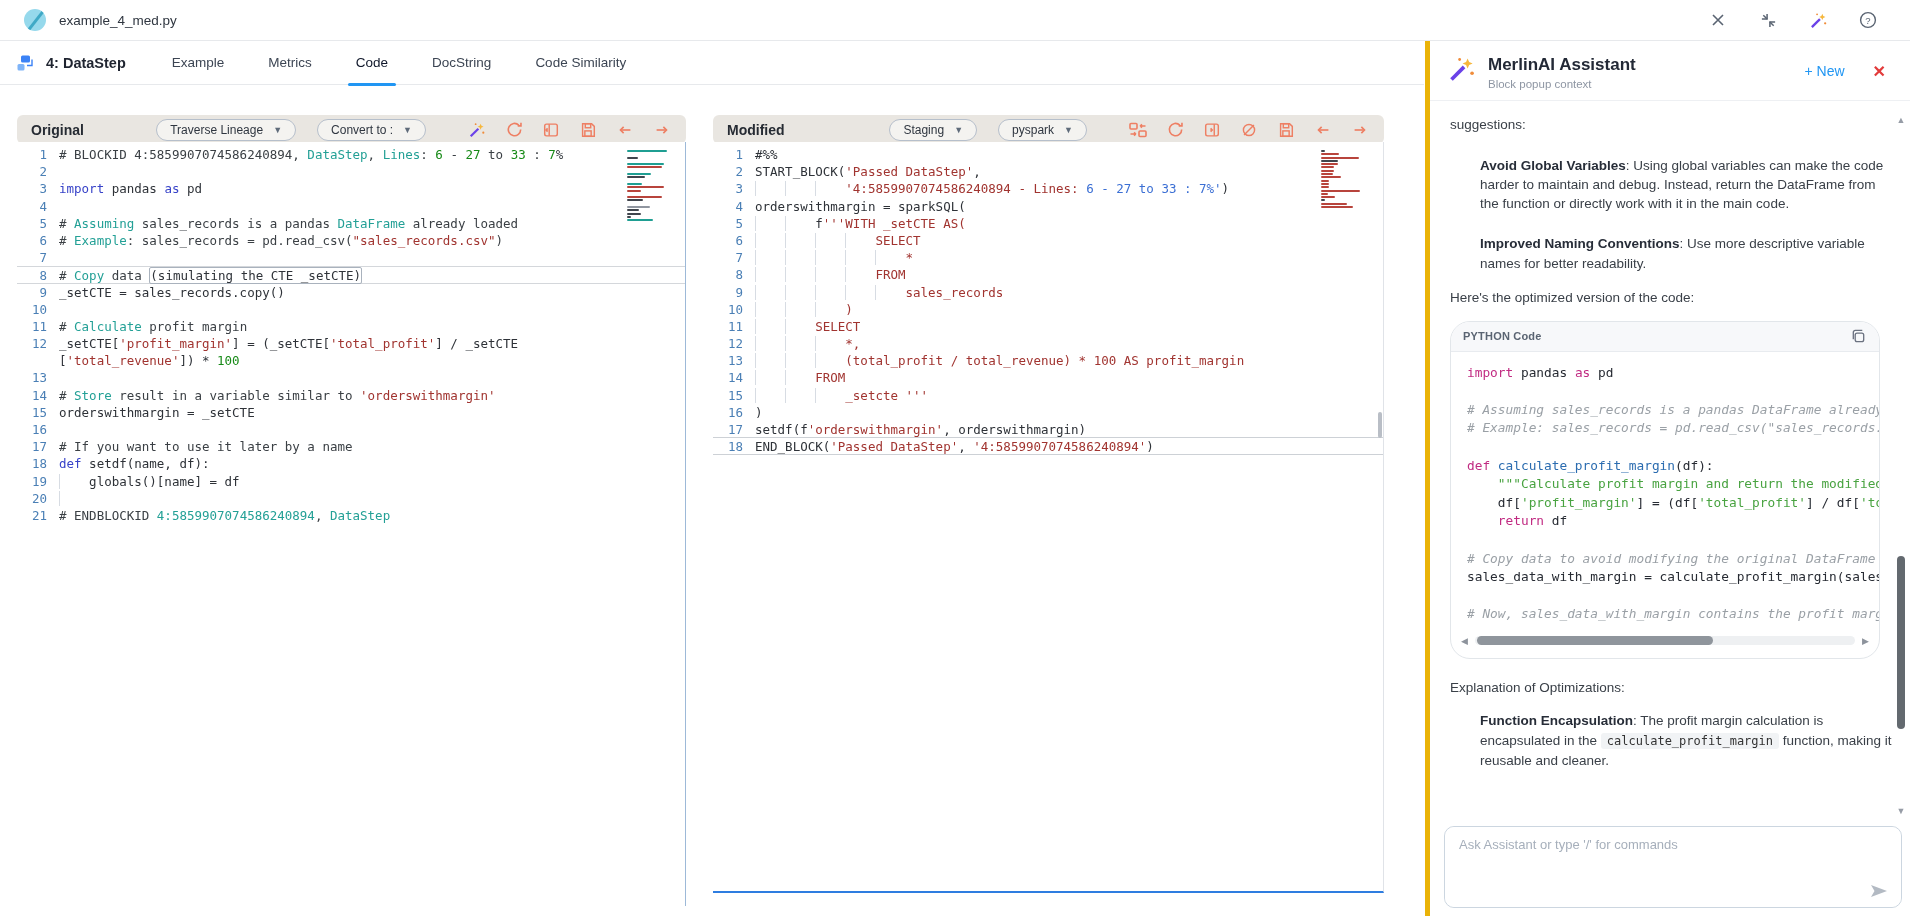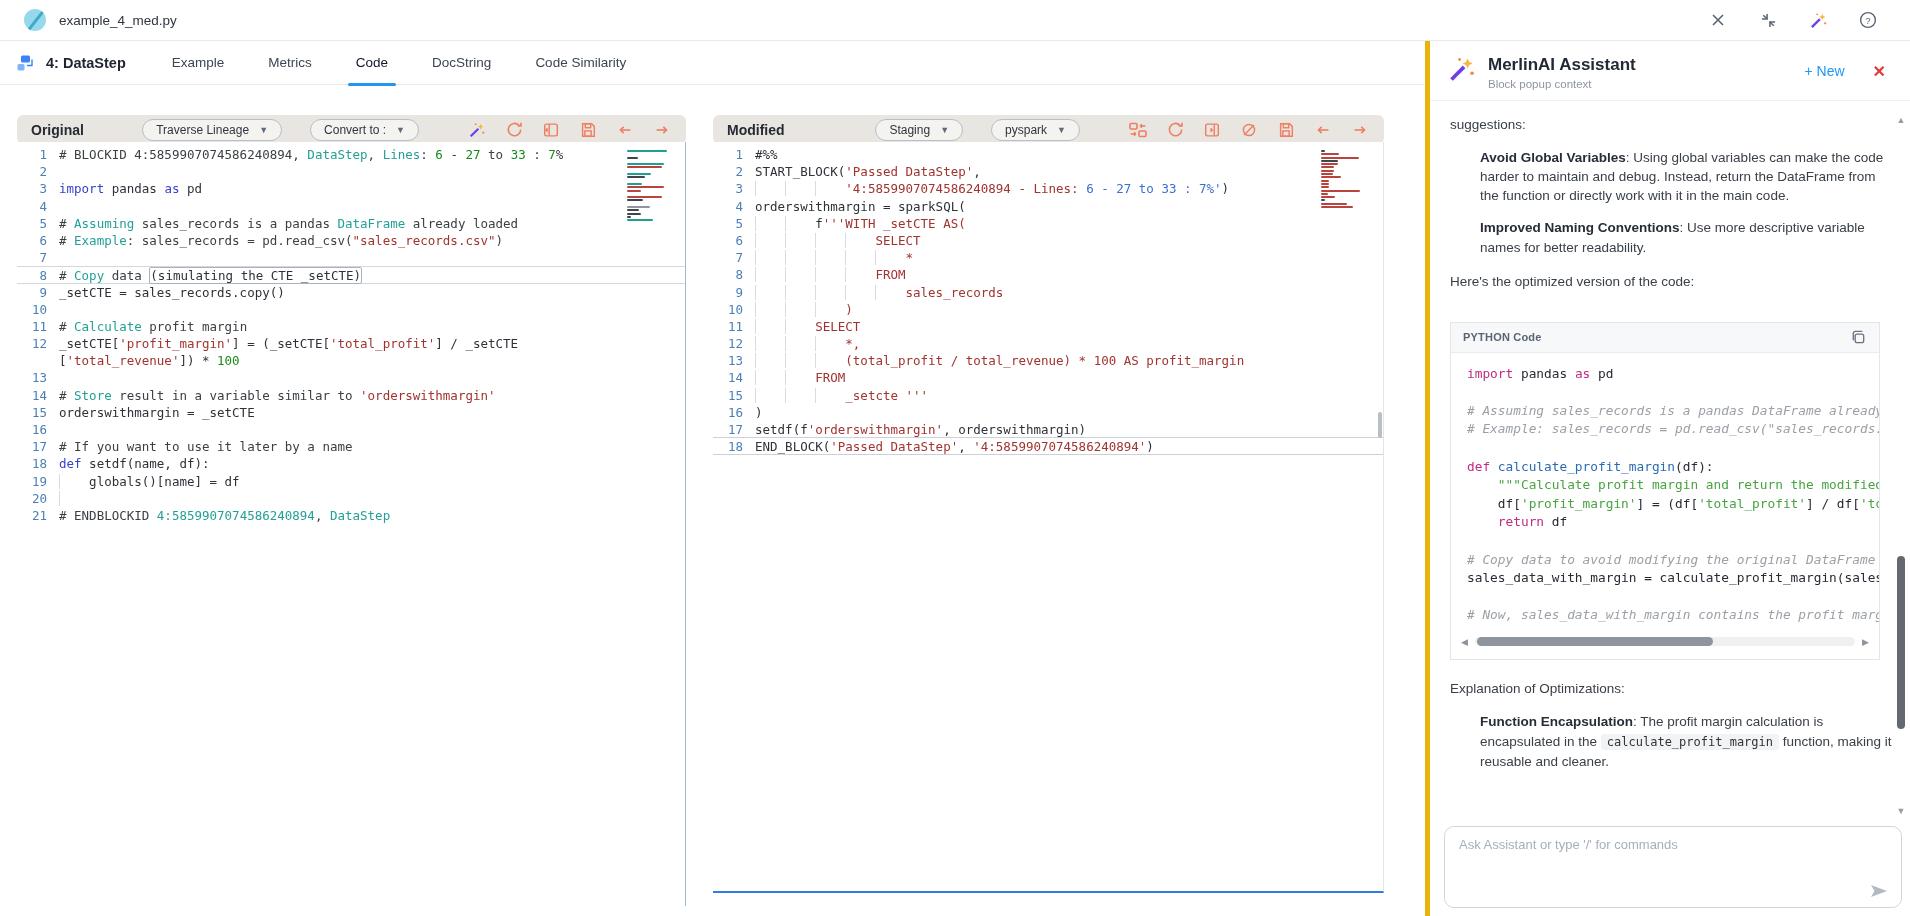--- a/index.html
+++ b/index.html
@@ -28,21 +28,21 @@
   .tab.active::after{content:"";position:absolute;left:-8px;right:-8px;bottom:-1px;height:3px;
     background:#2196f3;border-radius:2px;}
 
   
   .panel{position:absolute;top:85px;}
   #orig-panel{left:17px;width:669px;height:821px;}
   #mod-panel{left:713px;width:671px;height:808px;}
   .phead{height:29px;background:#e9e6e1;border-radius:6px;display:flex;align-items:center;
     padding:0 14px;margin-top:30px;}
   .ptitle{font-weight:bold;font-size:14px;color:#262b33;}
-  .pillgroup{margin-left:auto;display:flex;align-items:center;gap:28px;}
+  .pillgroup{margin-left:auto;display:flex;align-items:center;gap:21px;}
   .pill{display:flex;align-items:center;gap:10px;border:1px solid #b6bfcb;border-radius:13px;
     padding:2px 13px;font-size:12px;color:#2f3640;background:rgba(255,255,255,.5);cursor:pointer;
     white-space:nowrap;height:22px;}
   .caret{font-size:9px;color:#5f6b7a;}
   .tools{display:flex;align-items:center;gap:17px;margin-left:20px;}
   .tool{width:20px;height:20px;display:flex;align-items:center;justify-content:center;cursor:pointer;}
 
   .editor{position:absolute;top:57px;bottom:0;left:0;right:0;background:#fff;
     font-family:"DejaVu Sans Mono",monospace;font-size:12.5px;padding-top:4px;}
   #orig-editor{border-right:1px solid #9db9d8;}
@@ -72,26 +72,26 @@
     border-left:5px solid #eab308;z-index:4;}
   .shead{padding:14px 20px 10px 18px;display:flex;align-items:flex-start;border-bottom:1px solid #eef0f3;}
   .shead-text{margin-left:12px;}
   .stitle{font-size:17px;font-weight:bold;color:#232936;}
   .ssub{font-size:11.5px;color:#8e96a3;margin-top:3px;}
   .new-btn{color:#2196f3;font-size:14px;margin-left:auto;margin-top:8px;cursor:pointer;white-space:nowrap;}
   .close-x{color:#e23b3b;font-size:16px;font-weight:bold;margin-left:28px;margin-top:7px;margin-right:4px;cursor:pointer;}
 
   .scontent{position:absolute;left:0;top:63px;bottom:98px;right:16px;padding:12px 14px 0 20px;
     overflow:hidden;font-size:13.5px;color:#3a4048;}
-  .sugg p{margin:13px 0 13px 30px;line-height:1.42;width:408px;}
+  .sugg p{margin:21px 0 13px 30px;line-height:1.42;width:408px;}
   .sugg b,.expl b{color:#272d38;}
   .intro-line{line-height:1.4;}
   .opt-line{margin-top:16px;line-height:1.4;}
 
-  .codecard{border:1px solid #e2e6ea;border-radius:0;margin-top:30px;overflow:hidden;}
+  .codecard{border:1px solid #e2e6ea;border-radius:20px;margin-top:13px;overflow:hidden;}
   .cchead{height:30px;background:#f7f8fa;border-bottom:1px solid #e8ebef;display:flex;
     align-items:center;padding:0 12px;font-size:11px;font-weight:bold;color:#5a6472;letter-spacing:.2px;}
   .copy-ic{margin-left:auto;cursor:pointer;display:flex;}
   .ccbody{padding:12px 0 8px 16px;font-family:"DejaVu Sans Mono",monospace;font-size:12.8px;
     line-height:18.6px;white-space:pre;overflow:hidden;}
   .cchscroll{height:14px;margin:2px 10px 10px 10px;display:flex;align-items:center;gap:7px;}
   .harrow{font-size:9px;color:#8d939c;cursor:pointer;}
   .htrack{flex:1;height:9px;background:#eef0f2;border-radius:5px;position:relative;cursor:pointer;}
   .hthumb{position:absolute;left:2px;top:0;height:9px;width:62%;background:#8f959c;border-radius:5px;}
 

